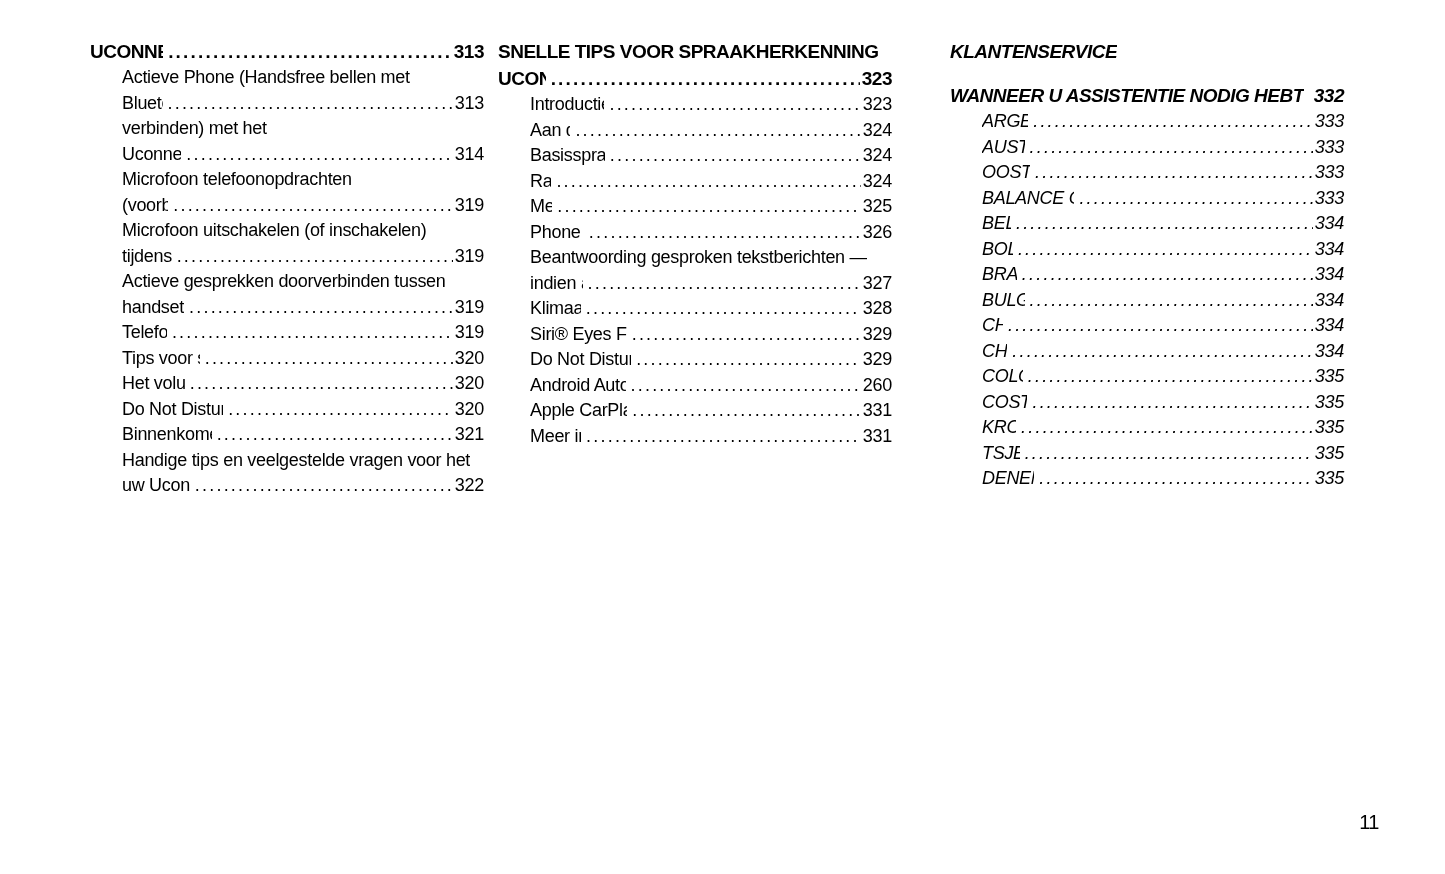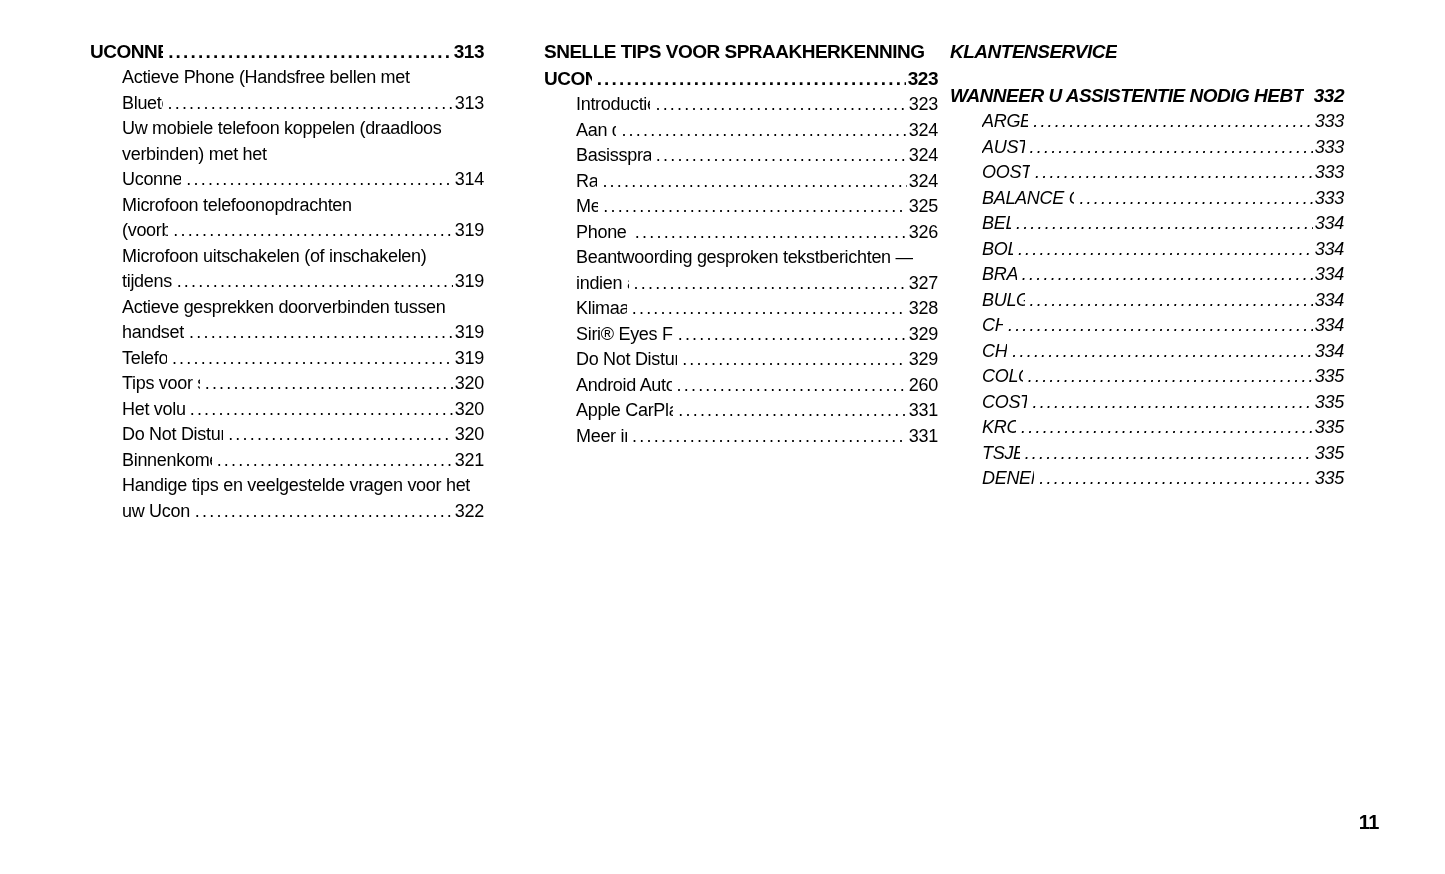--- a/index.html
+++ b/index.html
@@ -15,21 +15,21 @@
     color: #000000;
     font-family: "Liberation Sans", "DejaVu Sans", sans-serif;
     overflow: hidden;
   }
   .col {
     position: absolute;
     top: 38px;
     width: 394px;
   }
   .col:nth-child(1) { left: 90px;  }
-  .col:nth-child(2) { left: 544px; }
+  .col:nth-child(2) { left: 498px; }
   .col:nth-child(3) { left: 950px; font-style: italic; }
 
   .section + .section { margin-top: 17px; }
 
   .toc-line {
     display: flex;
     align-items: baseline;
   }
   .h-line {
     font-weight: 700;
@@ -60,21 +60,21 @@
     content: "..........................................................................................";
     letter-spacing: 2.2px;
   }
   .num { white-space: nowrap; text-align: center; }
   .num.push { margin-left: auto; padding-left: 8px; }
 
   .page-number {
     position: absolute;
     top: 811px;
     right: 66px;
-    font-weight: 700;
+    font-weight: 400;
     font-size: 20px;
     letter-spacing: -0.5px;
   }
 </style>
 </head>
 <body>
 
 <div class="page">
   <div id="toc-root">
       <div class="col">
@@ -85,23 +85,20 @@
             <span class="num">313</span>
           </div>
           <div class="items">
             <div class="toc-line i-line">
               <span class="txt">Actieve Phone (Handsfree bellen met</span>
             </div>
             <div class="toc-line i-line">
               <span class="txt">Bluetooth®)</span>
               <span class="leader"></span>
               <span class="num">313</span>
-            </div>
-            <div class="toc-line i-line">
-              <span class="txt">Uw mobiele telefoon koppelen (draadloos</span>
             </div>
             <div class="toc-line i-line">
               <span class="txt">verbinden) met het</span>
             </div>
             <div class="toc-line i-line">
               <span class="txt">Uconnect-systeem</span>
               <span class="leader"></span>
               <span class="num">314</span>
             </div>
             <div class="toc-line i-line">

